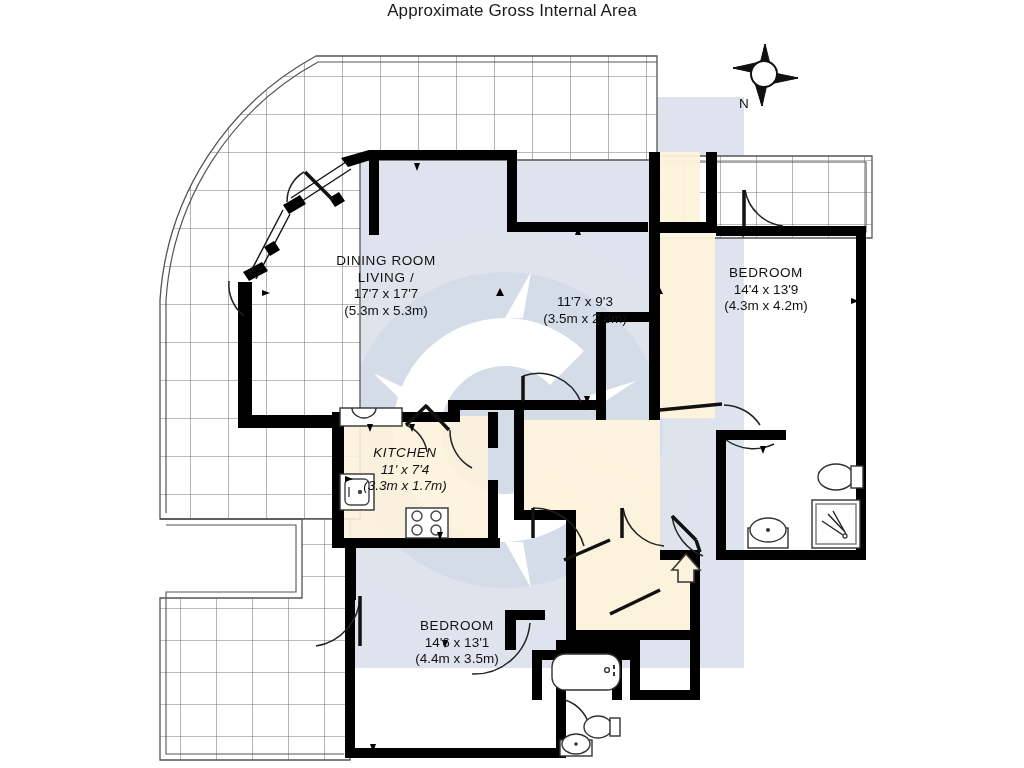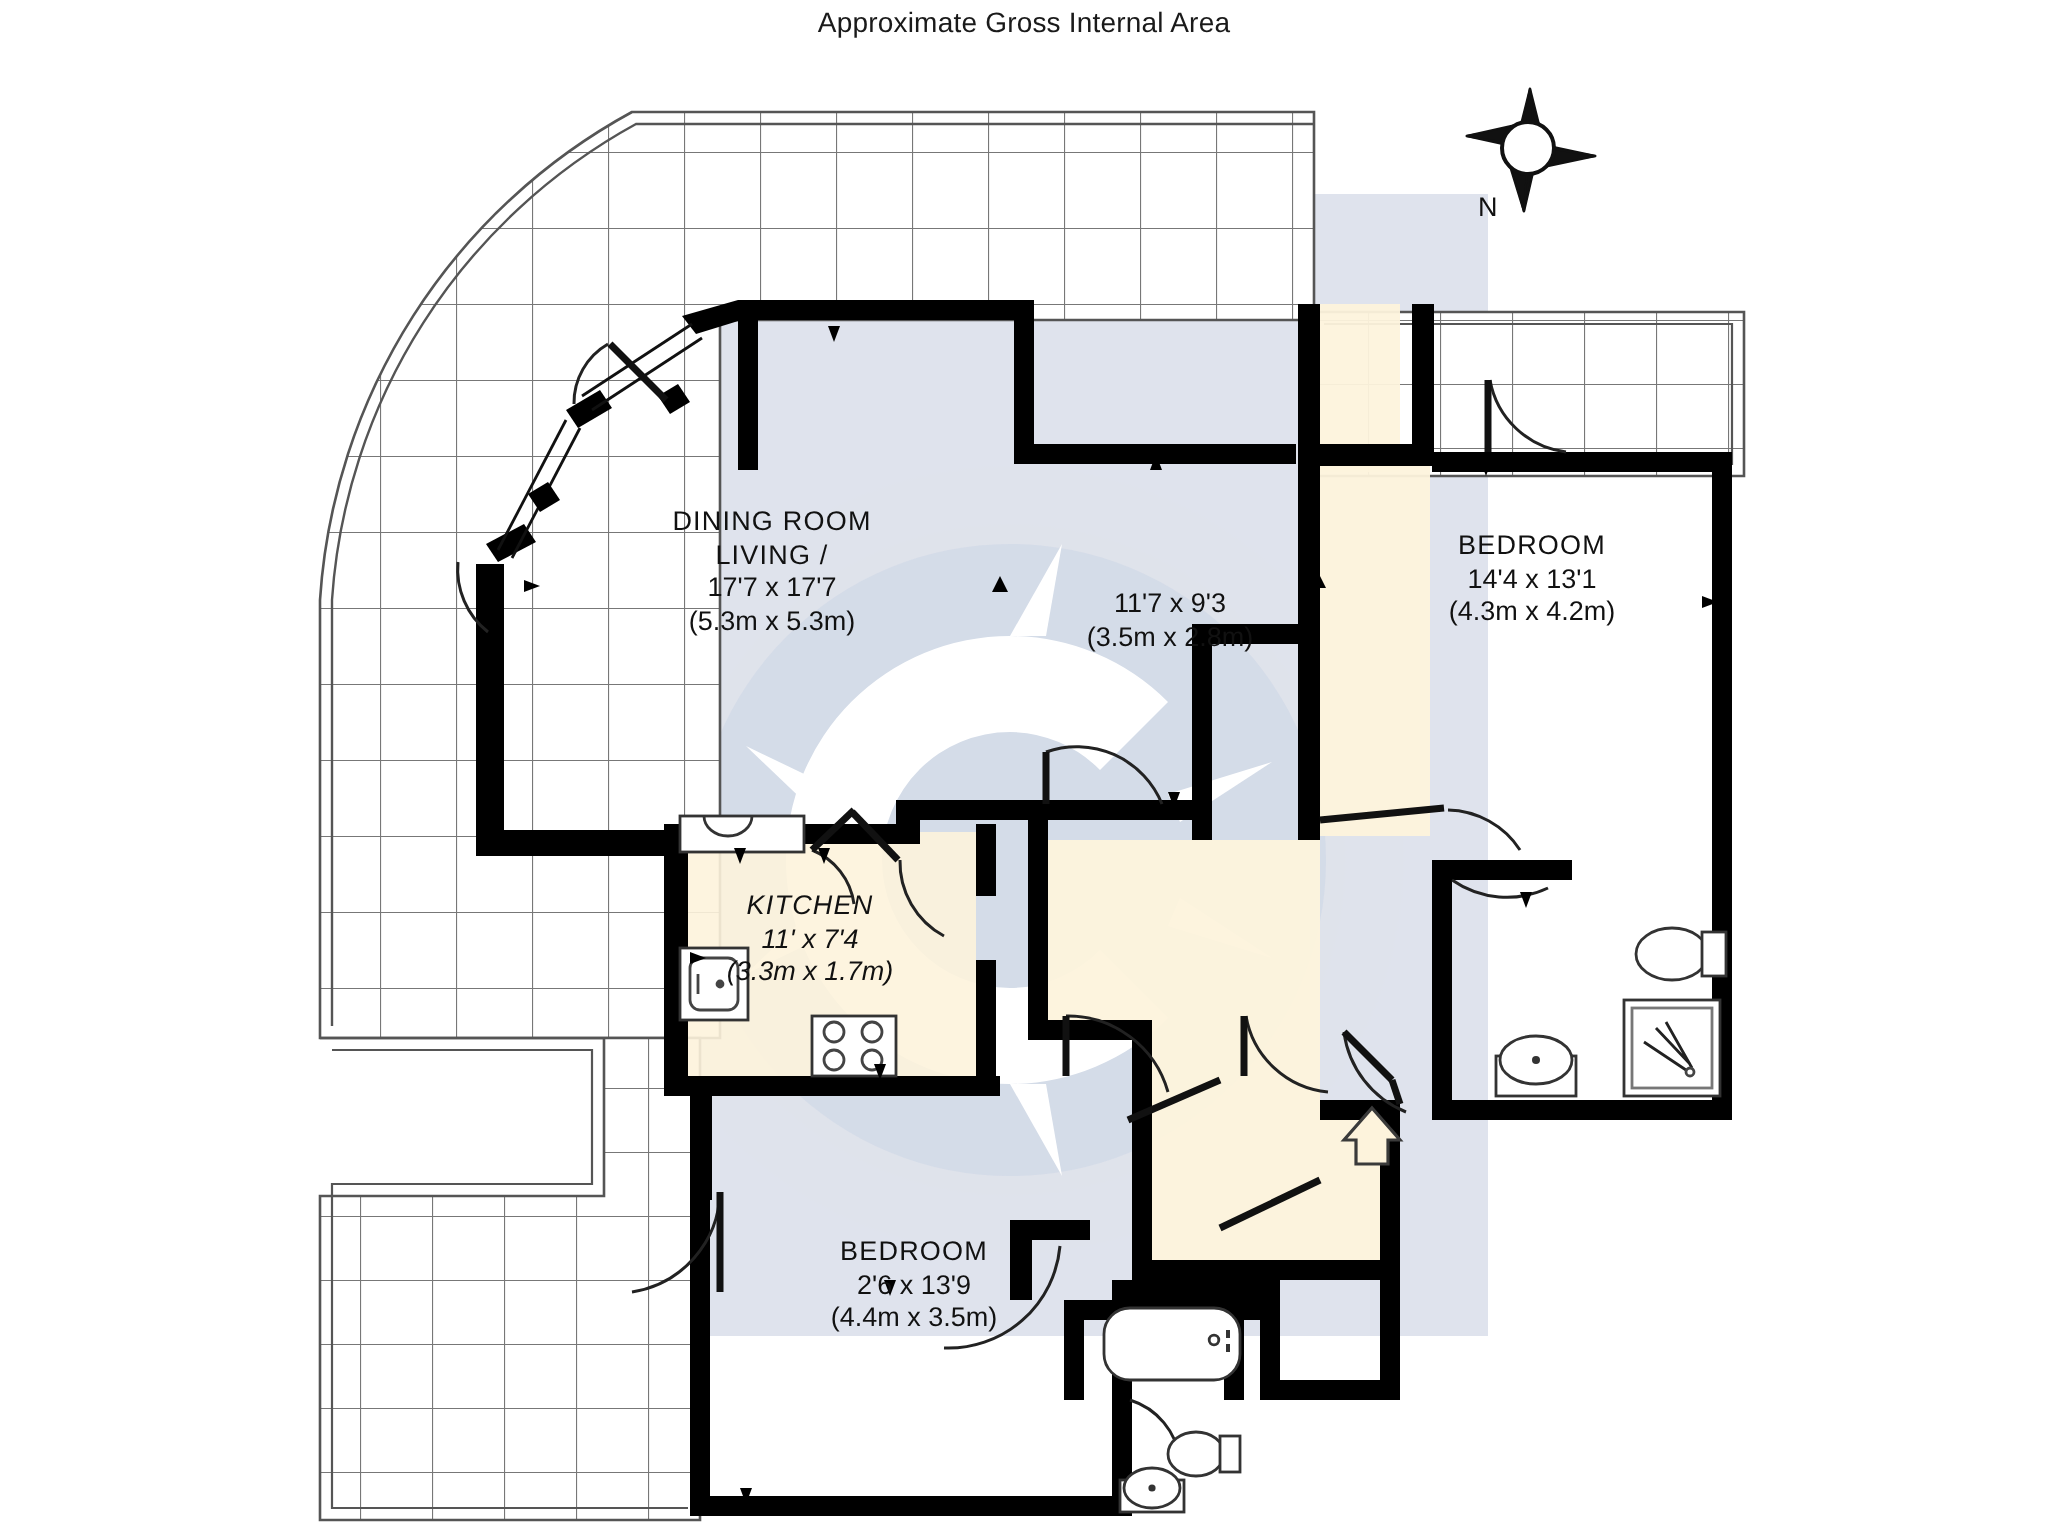--- a/index.html
+++ b/index.html
@@ -9,21 +9,21 @@
     font-family:"Liberation Sans", sans-serif;
     overflow:hidden;
     position:relative;
   }
   #stage{position:relative;width:1024px;height:768px;}
   .title-block{
     position:absolute;left:0;top:2px;width:1024px;
     text-align:center;
     color:#1a1a1a;
   }
-  .title-line1{font-size:14px;letter-spacing:0.1px;line-height:18px;}
+  .title-line1{font-size:17px;letter-spacing:0.1px;line-height:18px;}
   .title-line2{font-size:15.5px;letter-spacing:0.1px;line-height:18px;}
   svg{position:absolute;left:0;top:0;}
   .roomlabel{
     position:absolute;
     text-align:center;
     color:#111;
     line-height:16.5px;
     white-space:nowrap;
     pointer-events:none;
   }
@@ -354,31 +354,31 @@
     <div class="rl-dim">(5.3m x 5.3m)</div>
   </div>
 
   <div class="roomlabel" style="left:500px;top:294px;width:170px;">
     <div class="rl-dim">11'7 x 9'3</div>
     <div class="rl-dim">(3.5m x 2.8m)</div>
   </div>
 
   <div class="roomlabel" style="left:676px;top:265px;width:180px;">
     <div class="rl-name">BEDROOM</div>
-    <div class="rl-dim">14'4 x 13'1</div>
+    <div class="rl-dim">14'4 x 13'9</div>
     <div class="rl-dim">(4.3m x 4.2m)</div>
   </div>
 
   <div class="roomlabel" style="left:333px;top:445px;width:144px;font-style:italic;">
     <div class="rl-name">KITCHEN</div>
     <div class="rl-dim">11' x 7'4</div>
     <div class="rl-dim">(3.3m x 1.7m)</div>
   </div>
 
   <div class="roomlabel" style="left:362px;top:618px;width:190px;">
     <div class="rl-name">BEDROOM</div>
-    <div class="rl-dim">2'6 x 13'9</div>
+    <div class="rl-dim">14'6 x 13'1</div>
     <div class="rl-dim">(4.4m x 3.5m)</div>
   </div>
 
   <div class="compass-n" style="left:739px;top:96px;">N</div>
 
 </div>
 
 </body></html>

